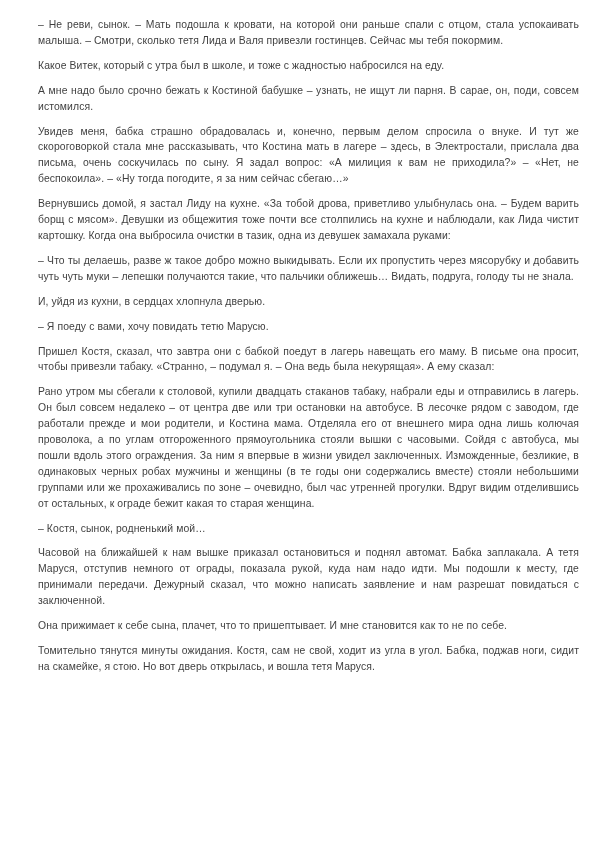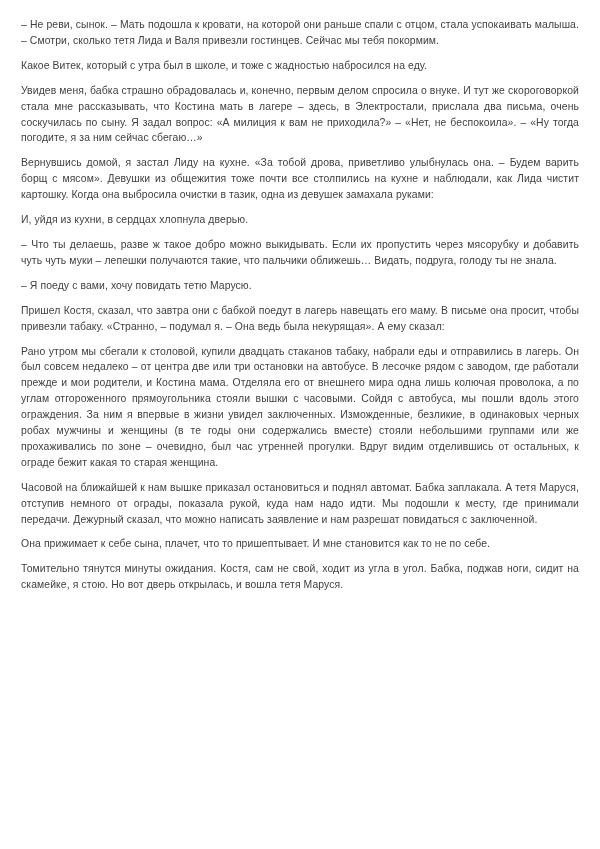--- a/index.html
+++ b/index.html
@@ -6,21 +6,21 @@
     margin: 0;
     padding: 0;
     background: #ffffff;
   }
   .page {
     position: relative;
     width: 600px;
     height: 849px;
     box-sizing: border-box;
     background: var(--page-bg, #ffffff);
-    padding: 17px 21px 20px 21px;
+    padding: 17px 21px 20px 38px;
     overflow: hidden;
   }
   .doc-text {
     font-family: "Liberation Sans", "DejaVu Sans", sans-serif;
     font-size: 10.4px;
     line-height: 15.9px;
     color: var(--text-color, #3f3f3f);
     text-align: justify;
     letter-spacing: 0.1px;
   }
@@ -28,24 +28,26 @@
     margin: 0 0 9px 0;
   }
 </style>
 </head>
 <body>
 
 <div class="page">
   <div class="doc-text">
     <p>– Не реви, сынок. – Мать подошла к кровати, на которой они раньше спали с отцом, стала успокаивать малыша. – Смотри, сколько тетя Лида и Валя привезли гостинцев. Сейчас мы тебя покормим.</p>
     <p>Какое Витек, который с утра был в школе, и тоже с жадностью набросился на еду.</p>
+    <p>А мне надо было срочно бежать к Костиной бабушке – узнать, не ищут ли парня. В сарае, он, поди, совсем истомился.</p>
     <p>Увидев меня, бабка страшно обрадовалась и, конечно, первым делом спросила о внуке. И тут же скороговоркой стала мне рассказывать, что Костина мать в лагере – здесь, в Электростали, прислала два письма, очень соскучилась по сыну. Я задал вопрос: «А милиция к вам не приходила?» – «Нет, не беспокоила». – «Ну тогда погодите, я за ним сейчас сбегаю…»</p>
     <p>Вернувшись домой, я застал Лиду на кухне. «За тобой дрова, приветливо улыбнулась она. – Будем варить борщ с мясом». Девушки из общежития тоже почти все столпились на кухне и наблюдали, как Лида чистит картошку. Когда она выбросила очистки в тазик, одна из девушек замахала руками:</p>
+    <p>– Что ты делаешь, разве ж такое добро можно выкидывать. Если их пропустить через мясорубку и добавить чуть чуть муки – лепешки получаются такие, что пальчики оближешь…  Видать, подруга, голоду ты не знала.</p>
     <p>И, уйдя из кухни, в сердцах хлопнула дверью.</p>
-    <p>– Что ты делаешь, разве ж такое добро можно выкидывать. Если их пропустить через мясорубку и добавить чуть чуть муки – лепешки получаются такие, что пальчики оближешь…  Видать, подруга, голоду ты не знала.</p>
     <p>– Я поеду с вами, хочу повидать тетю Марусю.</p>
     <p>Пришел Костя, сказал, что завтра они с бабкой поедут в лагерь навещать его маму. В письме она просит, чтобы привезли табаку. «Странно, – подумал я. – Она ведь была некурящая». А ему сказал:</p>
     <p>Рано утром мы сбегали к столовой, купили двадцать стаканов табаку, набрали еды и отправились в лагерь. Он был совсем недалеко – от центра две или три остановки на автобусе. В лесочке рядом с заводом, где работали прежде и мои родители, и Костина мама. Отделяла его от внешнего мира одна лишь колючая проволока, а по углам отгороженного прямоугольника стояли вышки с часовыми. Сойдя с автобуса, мы пошли вдоль этого ограждения. За ним я впервые в жизни увидел заключенных. Изможденные, безликие, в одинаковых черных робах мужчины и женщины (в те годы они содержались вместе) стояли небольшими группами или же прохаживались по зоне – очевидно, был час утренней прогулки. Вдруг видим отделившись от остальных, к ограде бежит какая то старая женщина.</p>
+    <p>– Костя, сынок, родненький мой…</p>
     <p>Часовой на ближайшей к нам вышке приказал остановиться и поднял автомат. Бабка заплакала. А тетя Маруся, отступив немного от ограды, показала рукой, куда нам надо идти. Мы подошли к месту, где принимали передачи. Дежурный сказал, что можно написать заявление и нам разрешат повидаться с заключенной.</p>
     <p>Она прижимает к себе сына, плачет, что то пришептывает. И мне становится как то не по себе.</p>
     <p>Томительно тянутся минуты ожидания. Костя, сам не свой, ходит из угла в угол. Бабка, поджав ноги, сидит на скамейке, я стою. Но вот дверь открылась, и вошла тетя Маруся.</p>
   </div>
 </div>
 
 </body></html>

